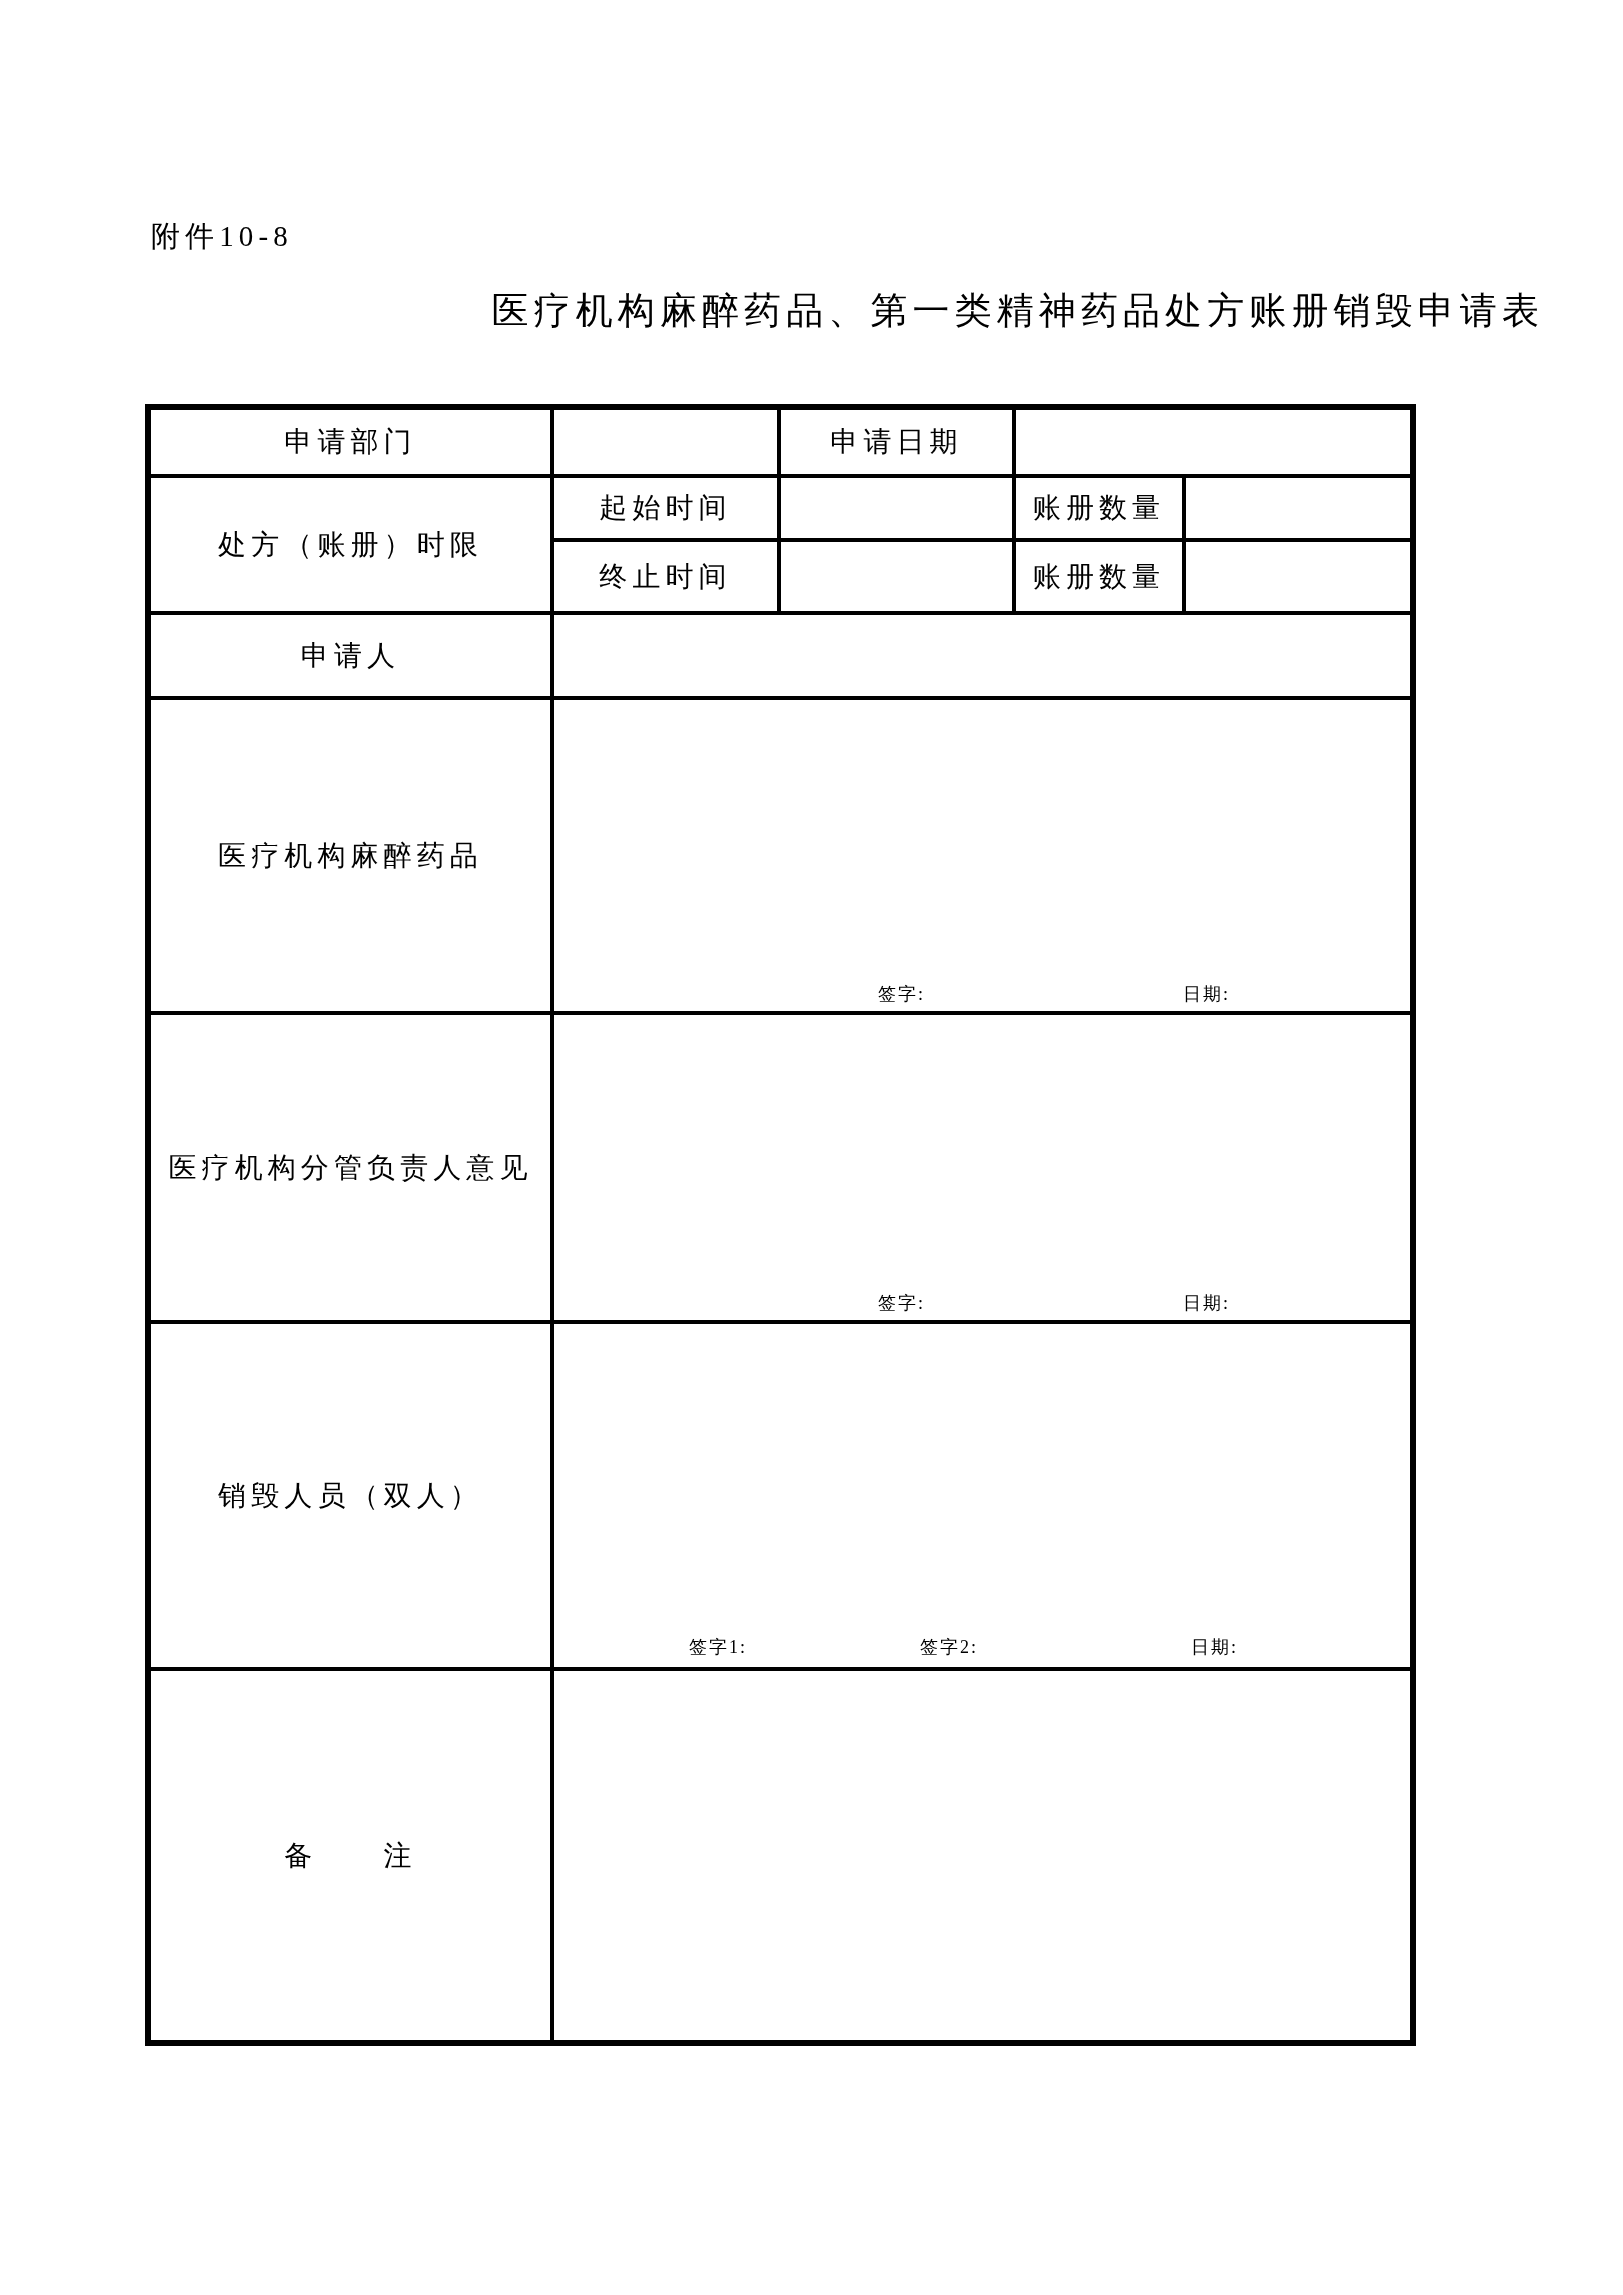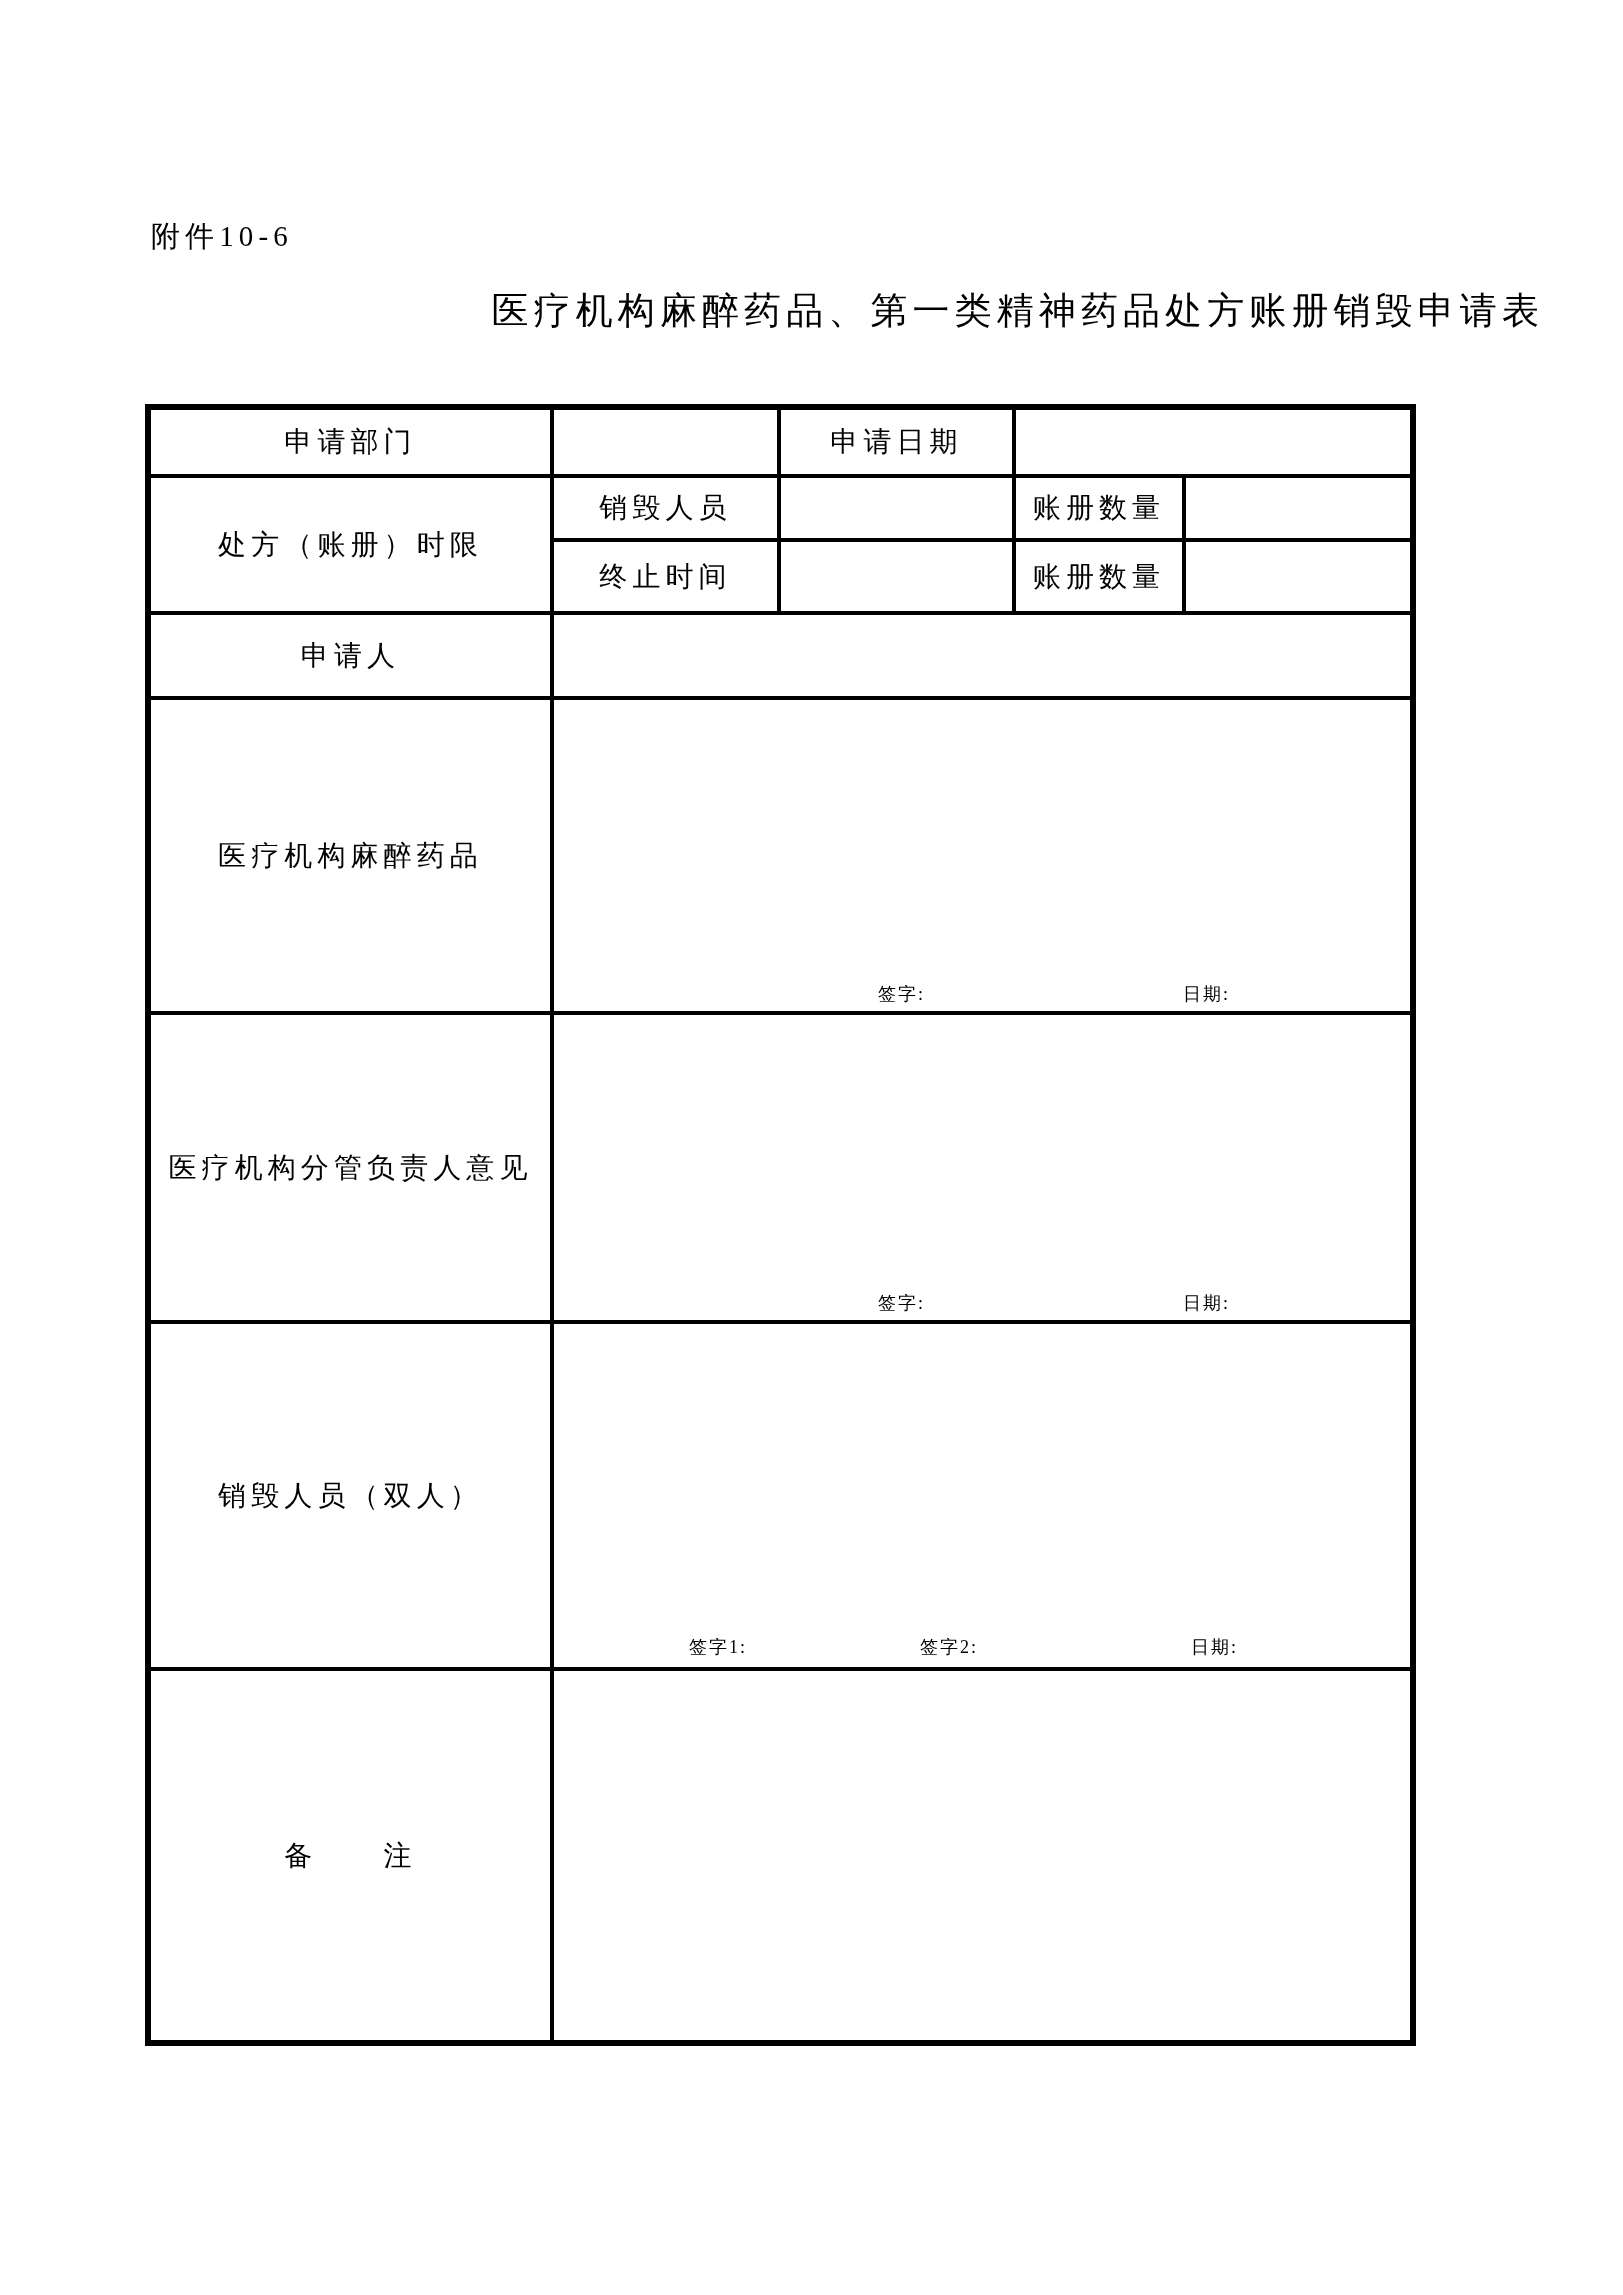--- a/index.html
+++ b/index.html
@@ -61,21 +61,21 @@
     letter-spacing: 2px;
     white-space: nowrap;
   }
   .sig-low { bottom: 8.2px; }
 </style>
 </head>
 <body>
 
 <div class="page">
 
-  <div class="attachment">附件10-6</div>
+  <div class="attachment">附件10-8</div>
 
   <div class="title">医疗机构麻醉药品、第一类精神药品处方账册销毁申请表</div>
 
   <table class="form-table">
     <colgroup>
       <col style="width:404px">
       <col style="width:227px">
       <col style="width:235px">
       <col style="width:170px">
       <col style="width:229px">
@@ -84,21 +84,21 @@
     <tbody>
         <tr style="height:69px">
       <td>申请部门</td>
       <td></td>
       <td>申请日期</td>
       <td colspan="2"></td>
     </tr>
 
     <tr style="height:64px">
       <td rowspan="2">处方（账册）时限</td>
-      <td>销毁人员</td>
+      <td>起始时间</td>
       <td></td>
       <td>账册数量</td>
       <td></td>
     </tr>
 
     <tr style="height:73px">
       <td>终止时间</td>
       <td></td>
       <td>账册数量</td>
       <td></td>

